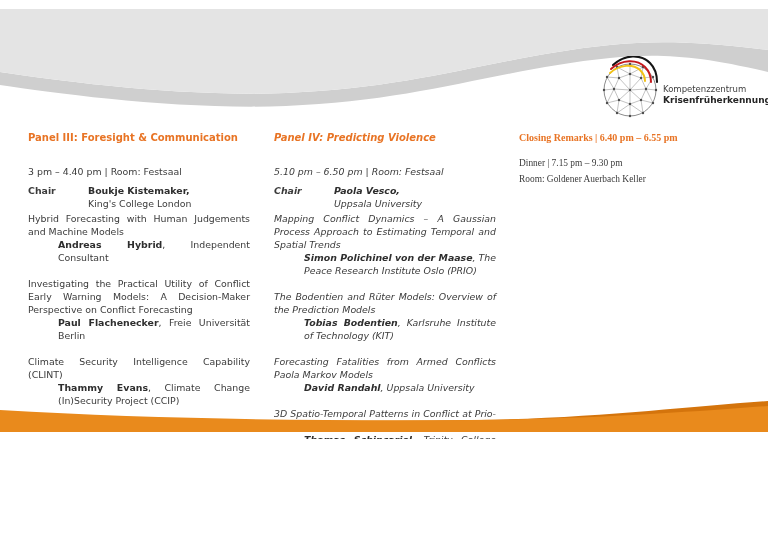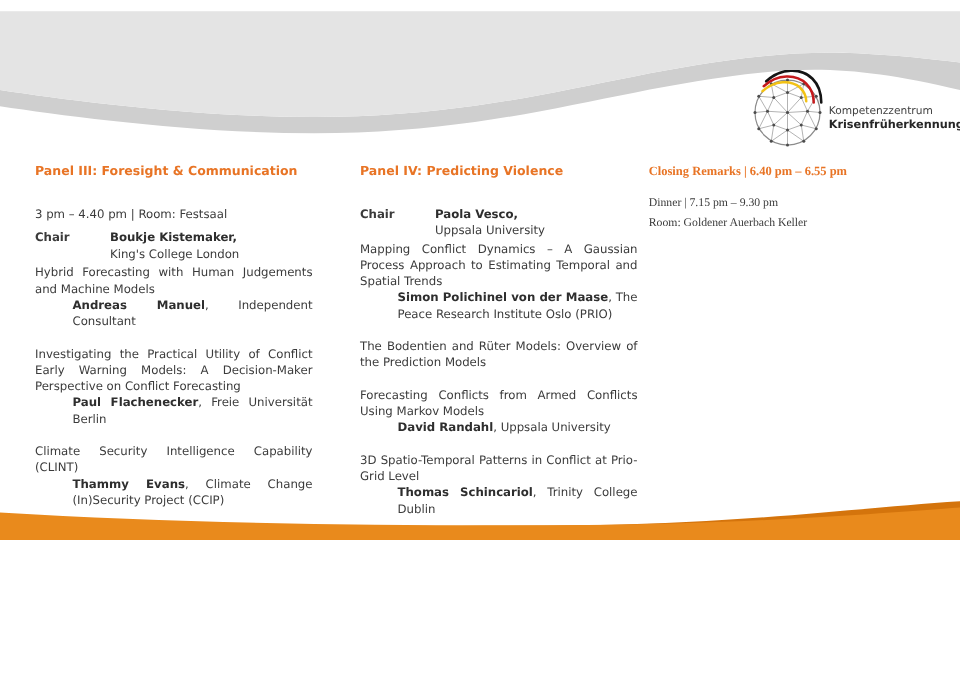--- a/index.html
+++ b/index.html
@@ -14,21 +14,21 @@
   .band-dark{fill:var(--band-dark,#d4740c);}
 
   .logo{position:absolute;left:599px;top:56px;width:150px;height:64px;}
   .logo-sphere{position:absolute;left:0;top:0;}
   .logo-text{position:absolute;left:64px;top:28px;line-height:11px;white-space:nowrap;}
   .lt1{font-size:8.5px;color:#3f3f3f;}
   .lt2{font-size:9px;font-weight:bold;color:#262626;}
 
   .col{position:absolute;top:131px;width:222px;font-size:9.4px;line-height:13px;}
   .col1{left:28px;}
-  .col2{left:288px;}
+  .col2{left:274px;font-style:italic;}
   .col3{left:519px;width:230px;font-family:Liberation Serif, serif;}
   .panel-title{color:var(--accent,#e87425);font-weight:bold;font-size:10px;line-height:14px;
                margin:0 0 20px 0;white-space:nowrap;}
   .schedule{margin:0 0 6px 0;}
   .chair{display:flex;margin:0 0 2px 0;}
   .chair-label{width:60px;font-weight:bold;flex:none;}
   .talk{margin:0 0 13px 0;}
   .talk-title,.talk-speaker{text-align:justify;}
   .talk-speaker{margin-left:30px;}
   .closing-title{margin:0 0 10px 0;}
@@ -90,50 +90,52 @@
     <div class="schedule">3 pm – 4.40 pm | Room: Festsaal</div>
     <div class="chair">
       <div class="chair-label">Chair</div>
       <div class="chair-info">
         <b>Boukje Kistemaker,</b>
         <div>King's College London</div>
       </div>
     </div>
     <div class="talk">
       <div class="talk-title">Hybrid Forecasting with Human Judgements and Machine Models</div>
-      <div class="talk-speaker"><b>Andreas Manuel</b><span>, Independent Consultant</span></div>
+      <div class="talk-speaker"><b>Andreas Hybrid</b><span>, Independent Consultant</span></div>
     </div>
     <div class="talk">
       <div class="talk-title">Investigating the Practical Utility of Conflict Early Warning Models: A Decision-Maker Perspective on Conflict Forecasting</div>
       <div class="talk-speaker"><b>Paul Flachenecker</b><span>, Freie Universität Berlin</span></div>
     </div>
     <div class="talk">
       <div class="talk-title">Climate Security Intelligence Capability (CLINT)</div>
       <div class="talk-speaker"><b>Thammy Evans</b><span>, Climate Change (In)Security Project (CCIP)</span></div>
     </div>
   </div>
 
   <div class="col col2">
     <div class="panel-title">Panel IV: Predicting Violence</div>
+    <div class="schedule">5.10 pm – 6.50 pm | Room: Festsaal</div>
     <div class="chair">
       <div class="chair-label">Chair</div>
       <div class="chair-info">
         <b>Paola Vesco,</b>
         <div>Uppsala University</div>
       </div>
     </div>
     <div class="talk">
       <div class="talk-title">Mapping Conflict Dynamics – A Gaussian Process Approach to Estimating Temporal and Spatial Trends</div>
       <div class="talk-speaker"><b>Simon Polichinel von der Maase</b><span>, The Peace Research Institute Oslo (PRIO)</span></div>
     </div>
     <div class="talk">
       <div class="talk-title">The Bodentien and Rüter Models: Overview of the Prediction Models</div>
+      <div class="talk-speaker"><b>Tobias Bodentien</b><span>, Karlsruhe Institute of Technology (KIT)</span></div>
     </div>
     <div class="talk">
-      <div class="talk-title">Forecasting Conflicts from Armed Conflicts Using Markov Models</div>
+      <div class="talk-title">Forecasting Fatalities from Armed Conflicts Paola Markov Models</div>
       <div class="talk-speaker"><b>David Randahl</b><span>, Uppsala University</span></div>
     </div>
     <div class="talk">
       <div class="talk-title">3D Spatio-Temporal Patterns in Conflict at Prio-Grid Level</div>
       <div class="talk-speaker"><b>Thomas Schincariol</b><span>, Trinity College Dublin</span></div>
     </div>
   </div>
 
   <div class="col col3">
     <div class="panel-title closing-title">Closing Remarks | 6.40 pm – 6.55 pm</div>

